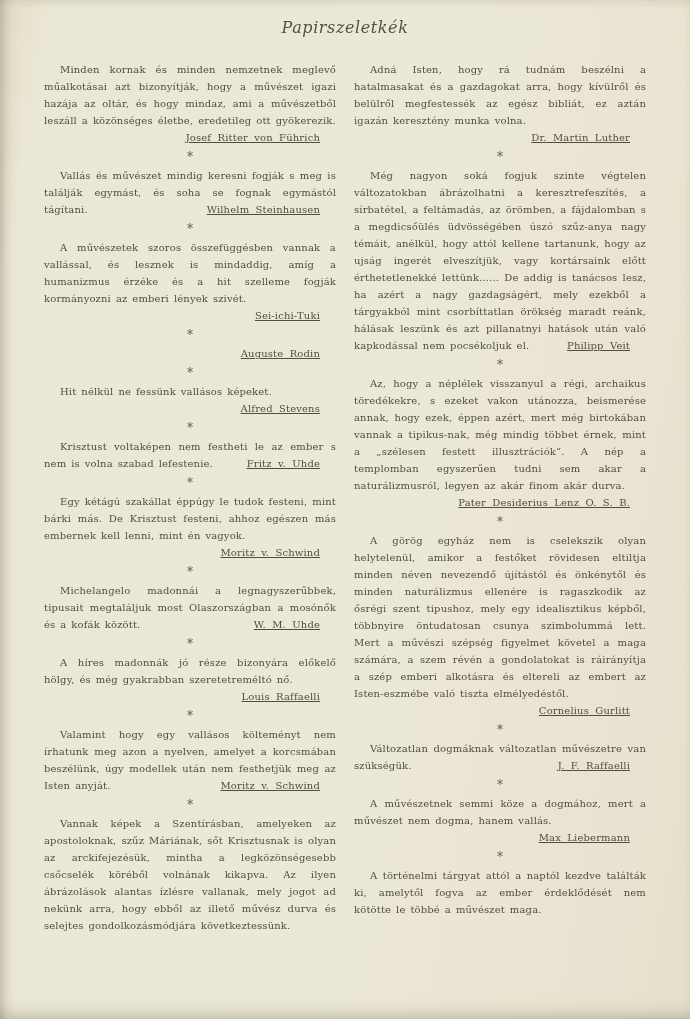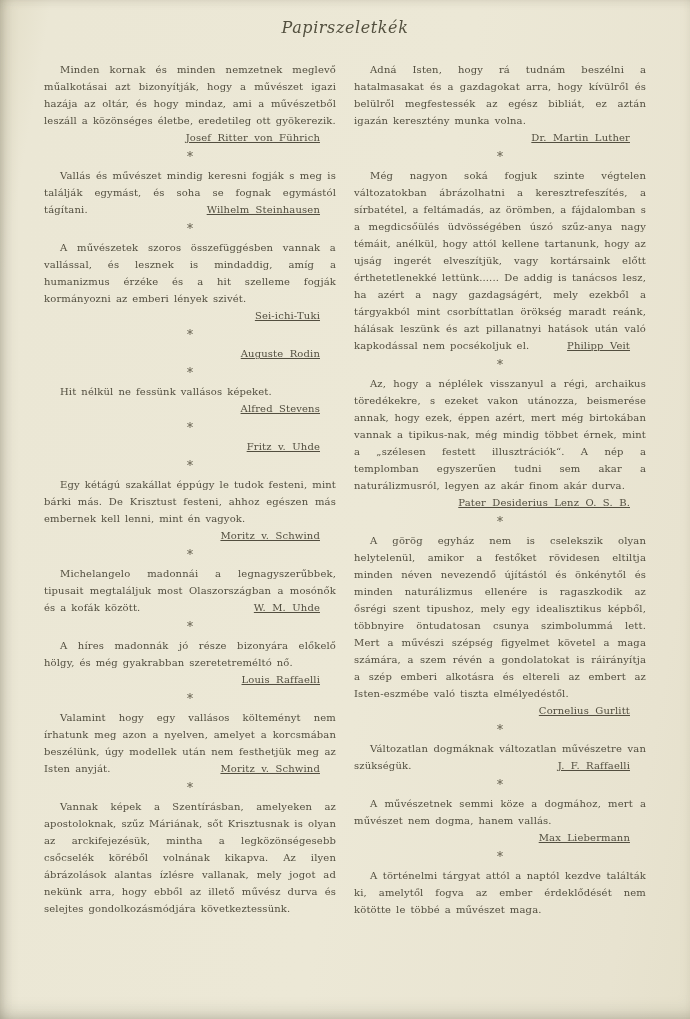--- a/index.html
+++ b/index.html
@@ -94,21 +94,21 @@
         <p class="qtext"><span class="author">Auguste Rodin</span></p>
       </div>
       <div class="sep">*</div>
 
       <div class="quote">
         <p class="qtext"><span>Hit nélkül ne fessünk vallásos képeket.</span><span class="author">Alfred Stevens</span></p>
       </div>
       <div class="sep">*</div>
 
       <div class="quote">
-        <p class="qtext"><span class="author">Fritz v. Uhde</span></p>
+        <p class="qtext"><span>Krisztust voltaképen nem festheti le az ember s nem is volna szabad lefestenie.</span><span class="author">Fritz v. Uhde</span></p>
       </div>
       <div class="sep">*</div>
 
       <div class="quote">
         <p class="qtext"><span>Egy kétágú szakállat éppúgy le tudok festeni, mint bárki más. De Krisztust festeni, ahhoz egészen más embernek kell lenni, mint én vagyok.</span><span class="author">Moritz v. Schwind</span></p>
       </div>
       <div class="sep">*</div>
 
       <div class="quote">
         <p class="qtext"><span>Michelangelo madonnái a legnagyszerűbbek, tipusait megtaláljuk most Olaszországban a mosónők és a kofák között.</span><span class="author">W. M. Uhde</span></p>

